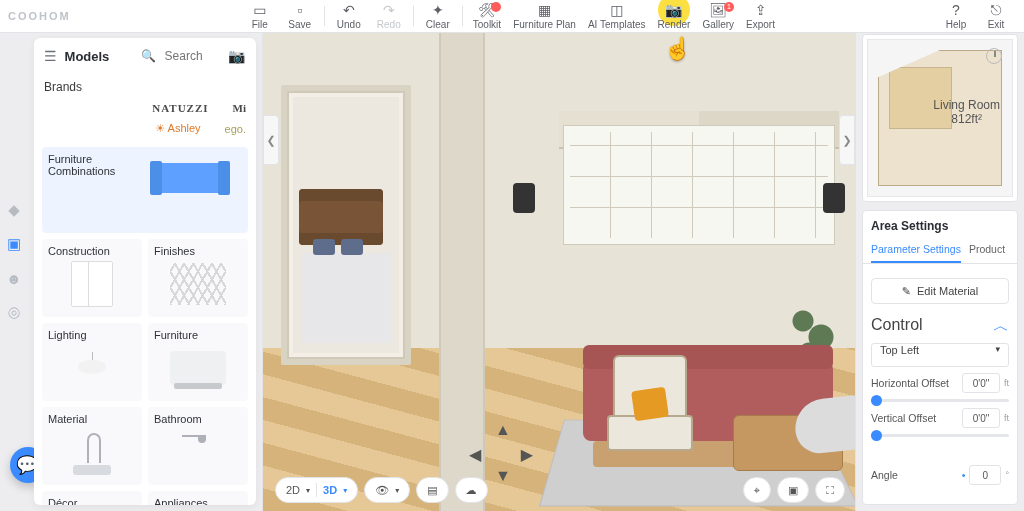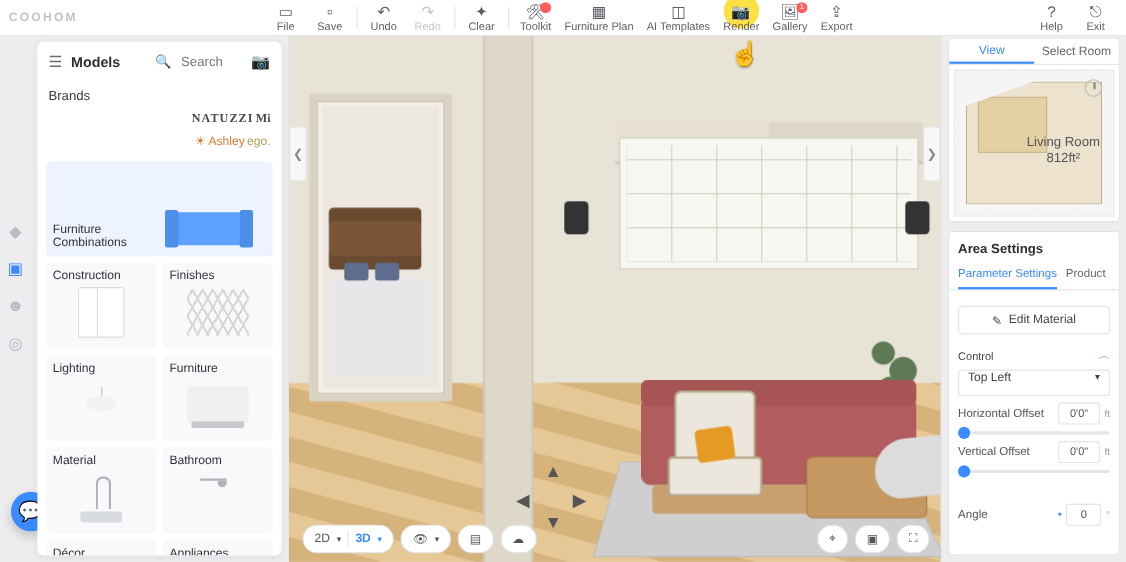--- a/index.html
+++ b/index.html
@@ -45,26 +45,26 @@
   .sb-search{margin-left:auto;display:flex;align-items:center;gap:6px;color:#888}
   .sb-search input{border:none;outline:none;width:60px;font-size:12px;color:#666}
   .cam{font-size:14px;color:#2a2d33}
   .brands{padding:8px 10px 6px;display:flex;align-items:center;flex-wrap:wrap;gap:8px;color:#3a3a3a}
   .brands .lbl{font-size:12px;font-weight:500;width:100%}
   .brand{font-size:11px;color:#4a4a4a}
   .brand.natuzzi{font-family:Georgia,serif;letter-spacing:1px;font-weight:600}
   .brand.min{font-family:Georgia,serif;font-weight:700}
   .brand.ashley{color:#e07a2a}
   .brand.ego{color:#a8a05a}
-  .brands-row{display:flex;gap:2px;align-items:center;justify-content:flex-end;width:100%}
+  .brands-row{display:flex;gap:24px;align-items:center;justify-content:flex-end;width:100%}
   .grid{padding:6px 8px 10px;display:grid;grid-template-columns:1fr 1fr;gap:6px;overflow:hidden}
   .card{background:#f9f9fb;border-radius:4px;height:78px;padding:6px;display:flex;flex-direction:column;position:relative;overflow:hidden}
   .card.highlight{background:#eef4ff}
   .card .t{font-size:11px;color:#2f3238;font-weight:500}
-  .card.span2{grid-column:1/3;height:86px;flex-direction:row;align-items:flex-end;}
+  .card.span2{grid-column:1/3;height:86px;flex-direction:row;align-items:flex-start;}
   .thumb{flex:1;display:flex;align-items:center;justify-content:center}
   
   .sofa{width:80px;height:44px;position:relative}
   .sofa::before{content:"";position:absolute;left:6px;right:6px;bottom:4px;top:10px;background:#5da0ff;border-radius:4px}
   .sofa::after{content:"";position:absolute;left:0;width:12px;right:auto;top:8px;bottom:2px;background:#4b8fe8;border-radius:2px;box-shadow:68px 0 #4b8fe8}
   .door{width:42px;height:46px;background:#fff;border:1px solid #ddd;border-radius:2px;position:relative}
   .door::after{content:"";position:absolute;left:16px;top:0;bottom:0;width:1px;background:#ddd}
   .pattern{width:56px;height:42px;background:repeating-linear-gradient(60deg,#d8d8da 0 2px,transparent 2px 8px),repeating-linear-gradient(-60deg,#d8d8da 0 2px,transparent 2px 8px)}
   .couch{width:56px;height:34px;background:#eef0f2;border-radius:4px;position:relative}
   .couch::after{content:"";position:absolute;left:4px;right:4px;bottom:-4px;height:6px;background:#c7c9cc;border-radius:2px}
@@ -133,21 +133,21 @@
   .plan-label{position:absolute;right:12px;top:58px;font-size:12px;text-align:center;color:#555}
   .compass{position:absolute;right:10px;top:8px;width:16px;height:16px;border:1px solid #bbb;border-radius:50%}
   .compass::after{content:"";position:absolute;left:7px;top:2px;width:2px;height:6px;background:#888}
   .settings{position:absolute;top:210px;right:6px;width:156px;bottom:6px;background:#fff;border:1px solid var(--line);border-radius:4px;padding:8px;display:flex;flex-direction:column;gap:6px;overflow:hidden}
   .settings h4{margin:0;font-size:12px;color:#2a2d33;font-weight:600}
   .subtabs{display:flex;gap:8px;border-bottom:1px solid var(--line);margin:4px -8px 4px;padding:0 8px}
   .subtabs .st{font-size:10.5px;padding-bottom:6px;color:#666}
   .subtabs .st.active{color:var(--blue);border-bottom:2px solid var(--blue)}
   .hint{font-size:10px;color:#8b8f96;text-align:center}
   .editbtn{margin:4px 0;border:1px solid var(--line);border-radius:4px;height:26px;display:flex;align-items:center;justify-content:center;gap:6px;font-size:11px;color:#444}
-  .ctrl-head{display:flex;justify-content:space-between;align-items:flex-end;font-size:10px;color:#444;margin-top:2px}
+  .ctrl-head{display:flex;justify-content:space-between;align-items:flex-start;font-size:16px;color:#444;margin-top:2px}
   .select{height:24px;border:1px solid var(--line);border-radius:3px;display:flex;align-items:flex-start;justify-content:space-between;padding:0 8px;font-size:11px;color:#444}
   .row{display:flex;justify-content:space-between;align-items:center;font-size:10.5px;color:#555}
   .slider-row{display:flex;align-items:center;gap:6px}
   .slider{flex:1;height:3px;background:#e4e6ea;border-radius:2px;position:relative}
   .slider .dot{position:absolute;left:0;top:-4px;width:11px;height:11px;border-radius:50%;background:var(--blue)}
   .val{width:38px;height:20px;border:1px solid var(--line);border-radius:3px;display:flex;align-items:center;justify-content:center;font-size:10px;color:#555}
   .unit{font-size:9px;color:#9aa0a6}
   .spin{width:32px;height:20px;border:1px solid var(--line);border-radius:3px;display:flex;align-items:center;justify-content:center;font-size:10px;color:#555}
 </style>
 </head>
@@ -374,24 +374,20 @@
     <div class="pill">
         <span>▣</span>
       </div>
     <div class="pill">
         <span>⛶</span>
       </div>
   </div>
 </div>
 
 <div class="minimap">
-  <div class="tabs">
-    <div class="tab active">View</div>
-    <div class="tab">Select Room</div>
-  </div>
   <div class="plan">
     <div class="plan-shape"></div>
     <div class="compass"></div>
     <div class="plan-label">
       <div>Living Room</div>
       <div>812ft²</div>
     </div>
   </div>
 </div>
 

